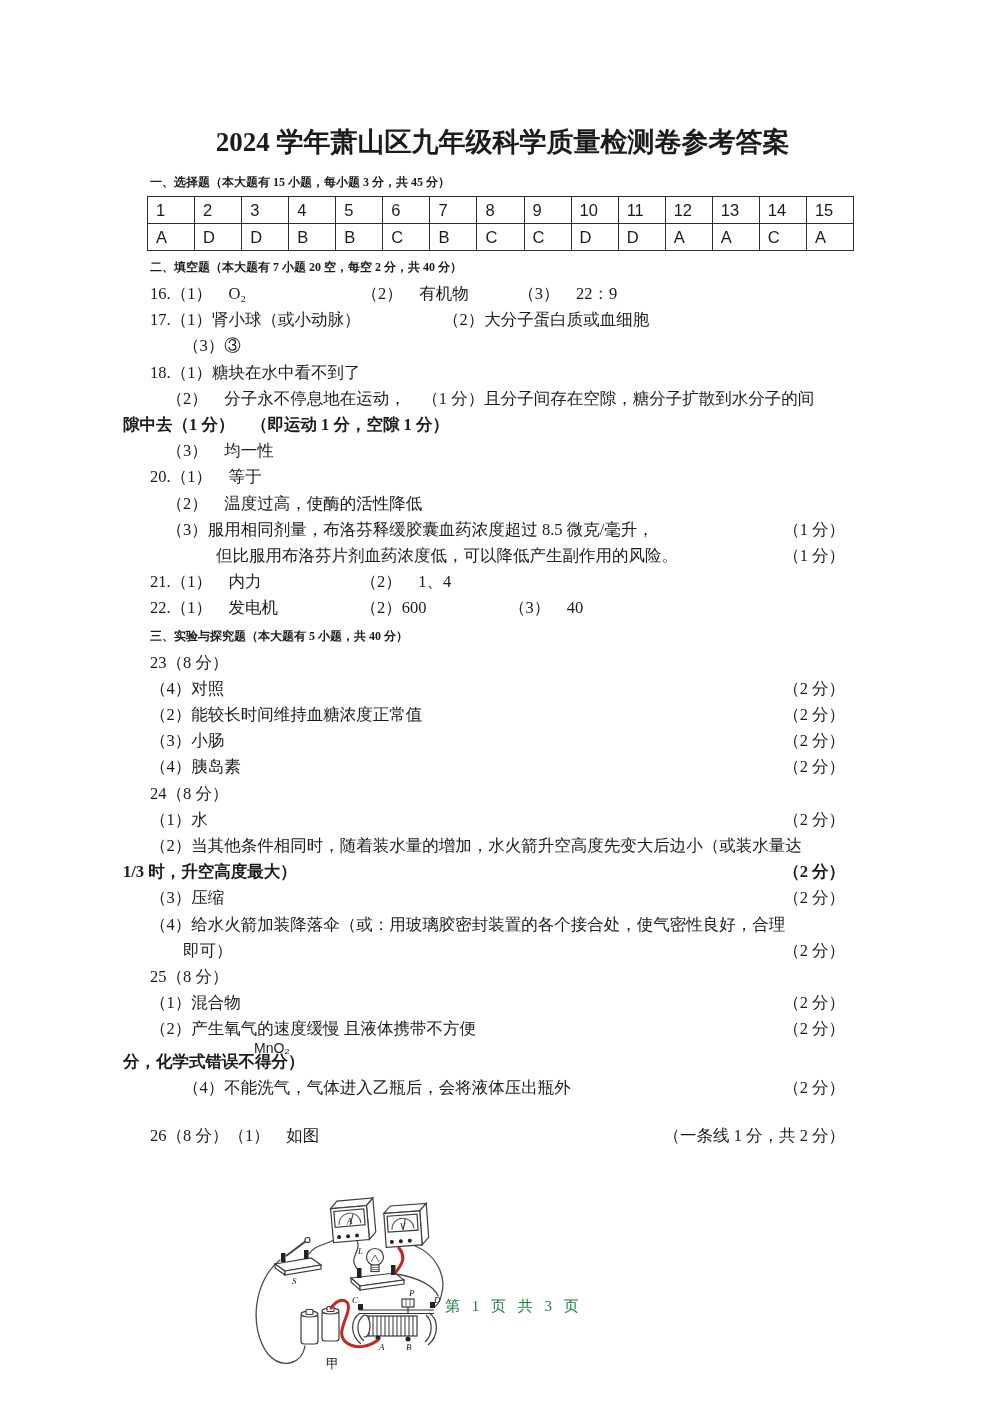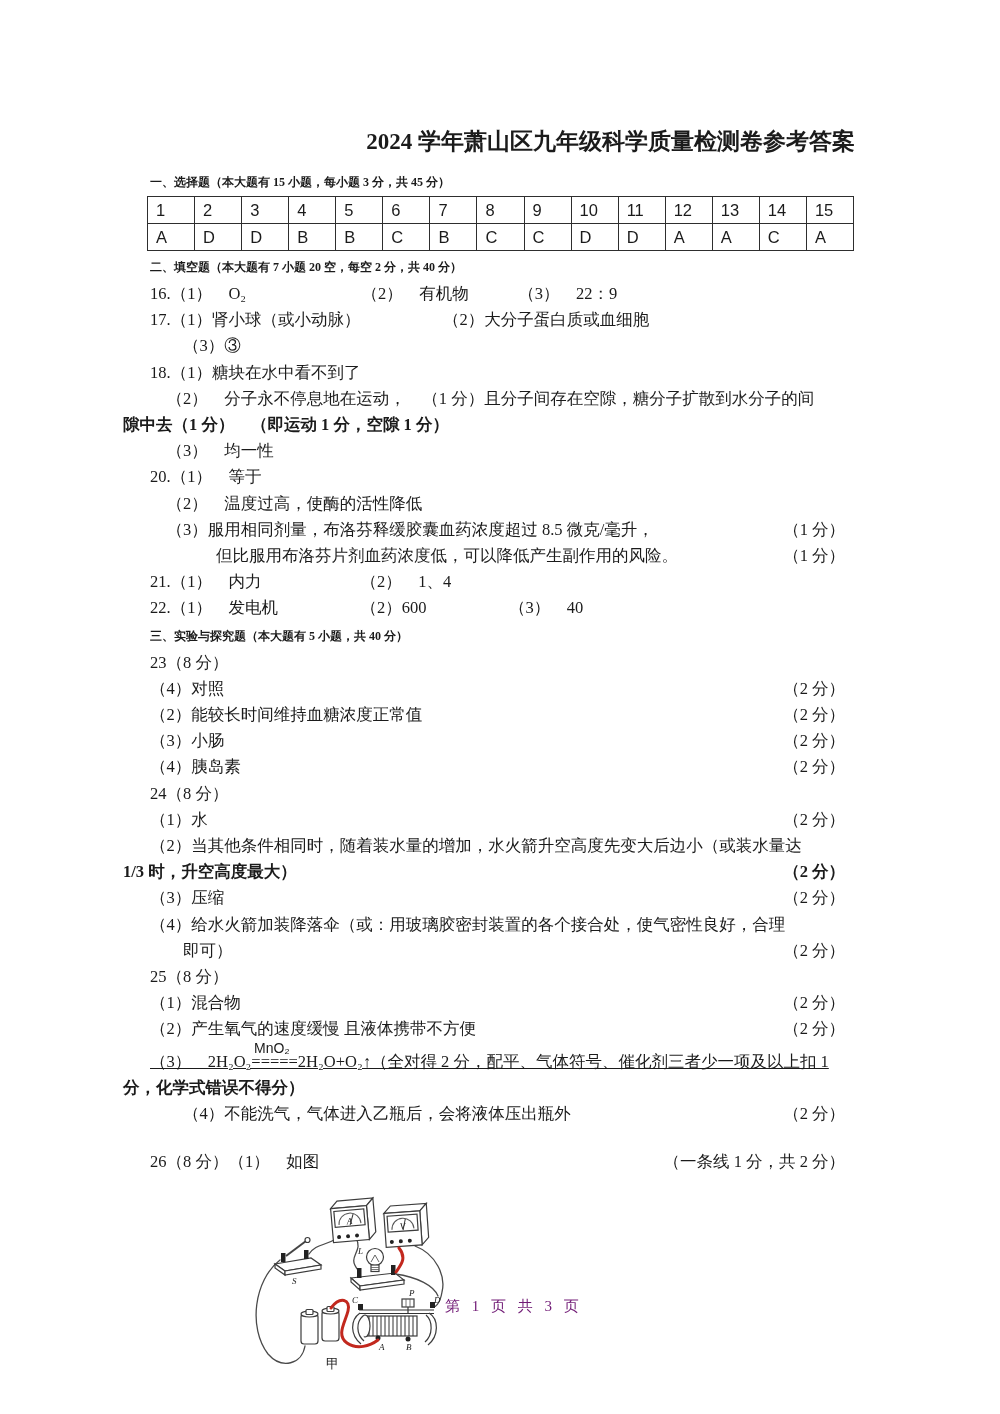--- a/index.html
+++ b/index.html
@@ -2,21 +2,21 @@
 <html><head>
 <meta charset="utf-8">
 <style>
   html,body{margin:0;padding:0;background:#ffffff;}
   .page{
     position:relative;width:1000px;height:1414px;background:#ffffff;
     font-family:"Liberation Serif","DejaVu Serif",serif;color:#1b1b1b;
     box-sizing:border-box;padding:126px 145px 0 150px;overflow:hidden;
   }
   .title{
-    text-align:right;font-size:23px;font-weight:700;line-height:32px;
+    text-align:center;font-size:27px;font-weight:700;line-height:32px;
     margin:0 0 12px 0;
   }
   .h2{font-size:12px;font-weight:700;line-height:24px;margin:2px 0 2px 0;}
   table.answers{
     border-collapse:collapse;table-layout:fixed;width:707px;margin:2px 0 4px -3px;
   }
   table.answers td{
     border:1.6px solid #2e2e2e;height:26px;font-size:16.5px;
     padding:0 0 0 8px;font-family:"Liberation Sans","DejaVu Sans",sans-serif;
   }
@@ -26,21 +26,21 @@
   .hang{margin-left:-27px;font-weight:bold;}
   .eq{margin-top:6px;text-decoration:underline;}
   .mno2{
     position:absolute;left:104px;top:-14px;
     font-family:"Liberation Sans","DejaVu Sans",sans-serif;font-size:14px;
   }
   .q26{margin-top:22px;}
   .figure{position:absolute;left:248px;top:1194px;}
   .footer{
     position:absolute;left:445px;top:1297px;font-size:15px;letter-spacing:4px;
-    color:#701a75;
+    color:#15803d;
   }
   svg .ln{fill:none;stroke:#4a4a4a;stroke-width:1.3;stroke-linecap:round;}
   svg .comp{fill:#ffffff;stroke:#3c3c3c;stroke-width:1.2;}
   svg .dk{fill:#222;stroke:none;}
   svg .lbl{font-family:"Liberation Serif",serif;font-style:italic;font-size:9px;fill:#222;}
   svg .cjk{font-family:"Liberation Serif",serif;font-size:13px;fill:#222;}
 </style>
 </head>
 <body>
 
@@ -118,21 +118,21 @@
     <div class="line"><span class="t">24（8 分）</span></div>
     <div class="line"><span class="t">（1）水</span><span class="score">（2 分）</span></div>
     <div class="line"><span class="t">（2）当其他条件相同时，随着装水量的增加，水火箭升空高度先变大后边小（或装水量达</span></div>
     <div class="line hang"><span class="t">1/3 时，升空高度最大）</span><span class="score">（2 分）</span></div>
     <div class="line"><span class="t">（3）压缩</span><span class="score">（2 分）</span></div>
     <div class="line"><span class="t">（4）给水火箭加装降落伞（或：用玻璃胶密封装置的各个接合处，使气密性良好，合理</span></div>
     <div class="line"><span class="t">　　即可）</span><span class="score">（2 分）</span></div>
     <div class="line"><span class="t">25（8 分）</span></div>
     <div class="line"><span class="t">（1）混合物</span><span class="score">（2 分）</span></div>
     <div class="line"><span class="t">（2）产生氧气的速度缓慢 且液体携带不方便</span><span class="score">（2 分）</span></div>
-    <div class="line eq"><span class="mno2">MnO₂</span><span class="t">（3）　2H₂O₂=====2H₂O+O₂↑（全对得 2 分，配平、气体符号、催化剂三者少一项及以上扣 1</span></div>
+    <div class="line eq"><span class="mno2">MnO₂</span></div>
     <div class="line hang"><span class="t">分，化学式错误不得分）</span></div>
     <div class="line"><span class="t">　　（4）不能洗气，气体进入乙瓶后，会将液体压出瓶外</span><span class="score">（2 分）</span></div>
   </div>
 
   <div class="line q26"><span class="t">26（8 分）（1）　如图</span><span class="score">（一条线 1 分，共 2 分）</span></div>
 
   <svg class="figure" width="210" height="182" viewBox="0 0 210 182" xmlns="http://www.w3.org/2000/svg">
 
     <path class="ln" d="M61,60 C68,50 76,52 88,45"></path>
     <path class="ln" d="M108,44 C116,58 98,62 110,76"></path>

